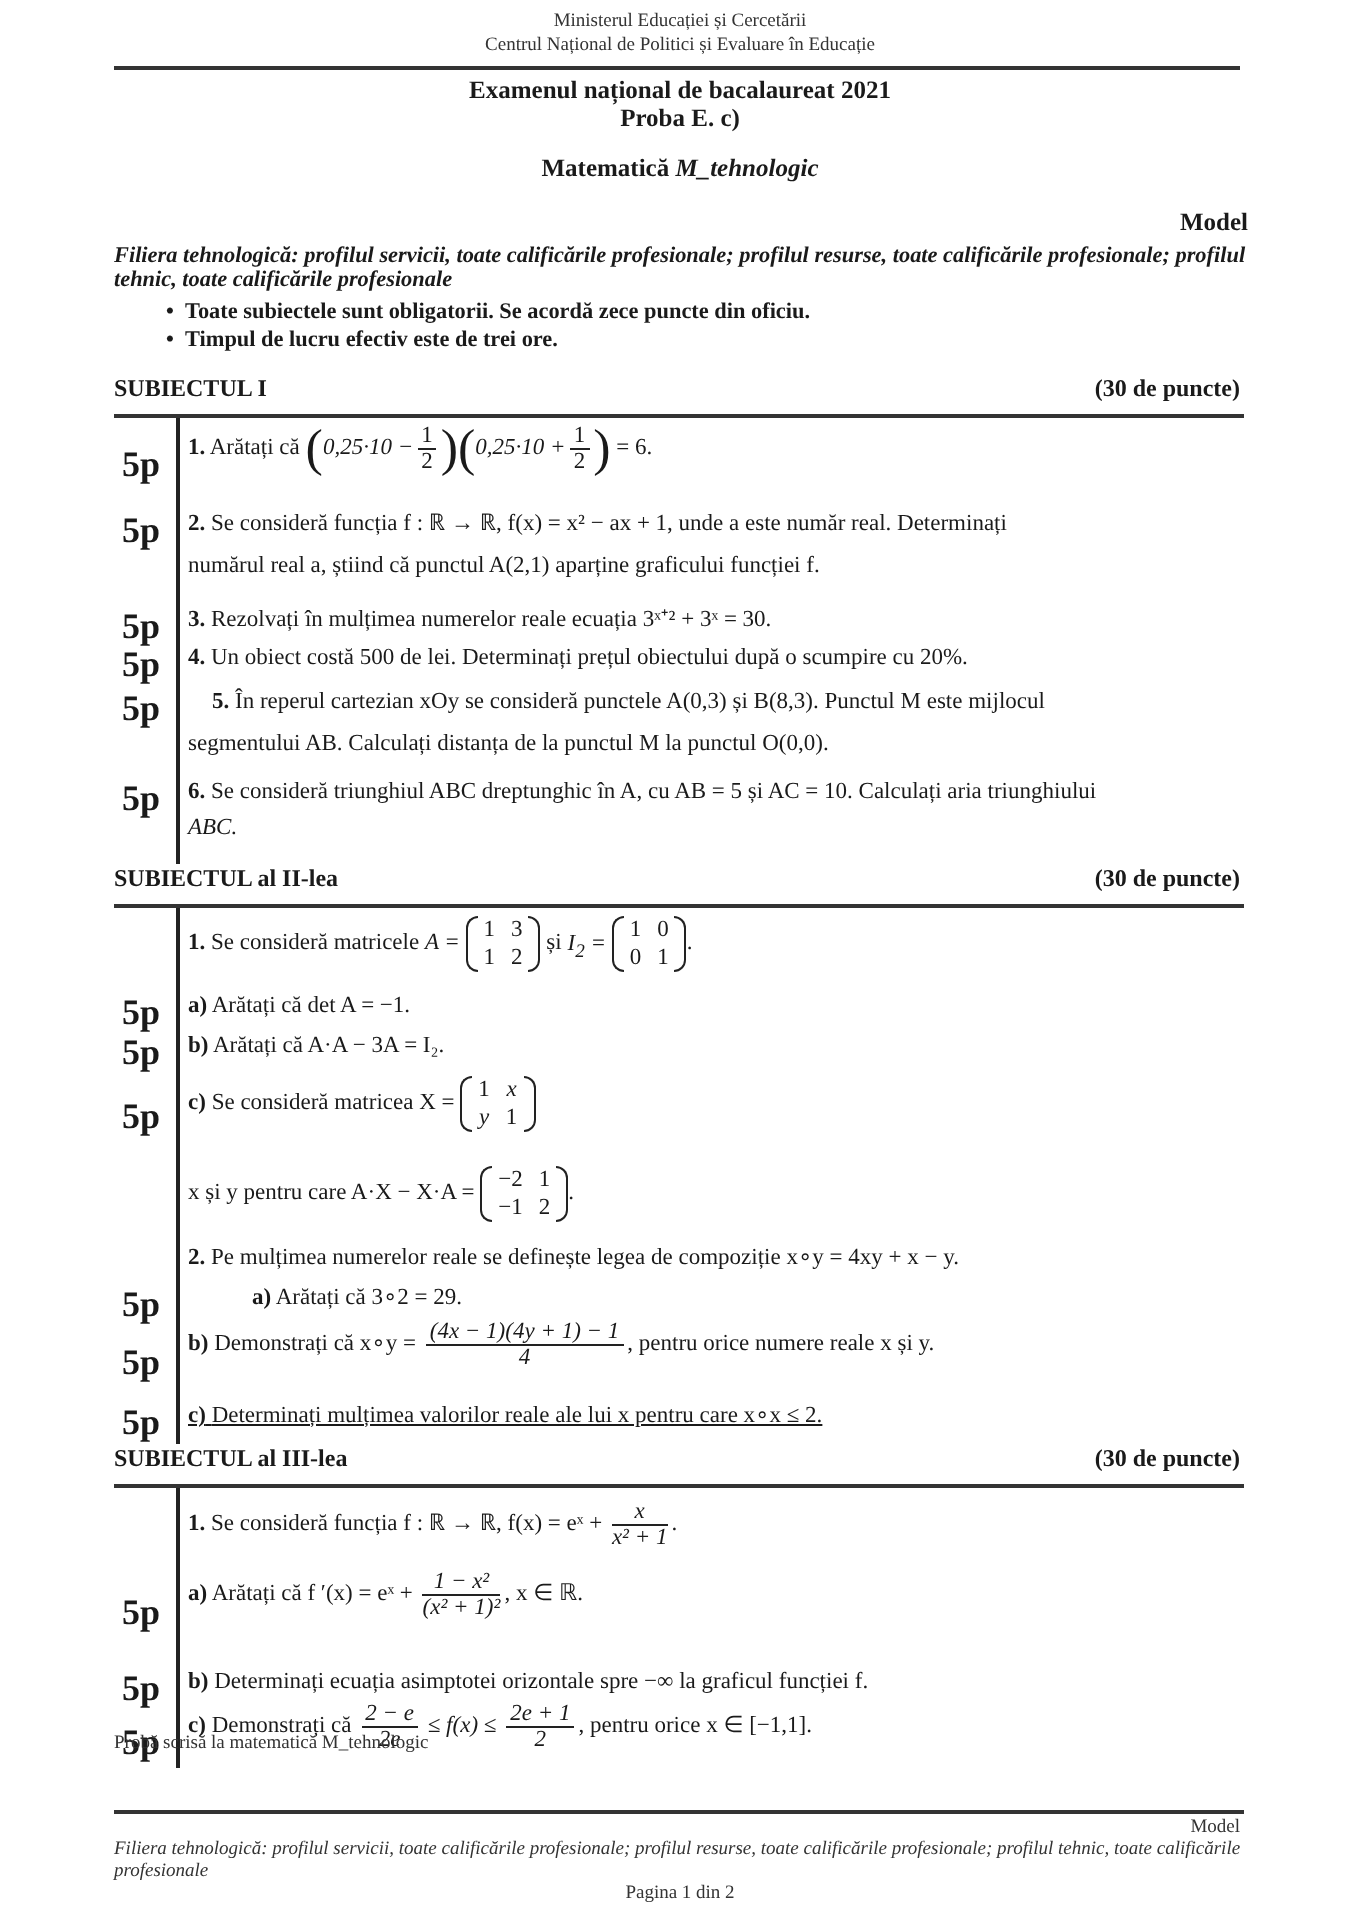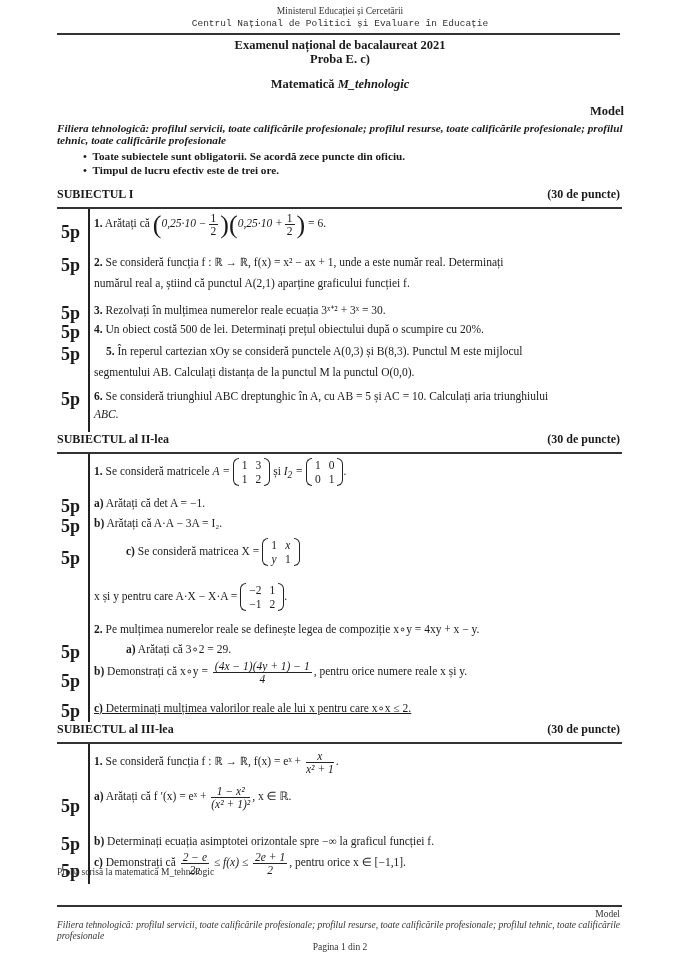--- a/index.html
+++ b/index.html
@@ -30,21 +30,21 @@
   .mat:after { right:0; border-left:none; border-radius:0 6px 6px 0; }
   .mat table { border-collapse:collapse; }
   .mat td { padding:0 4px; line-height:14px; text-align:center; font-size:11.5px; }
   .footer { font-size:9.5px; color:#333; line-height:11px; }
   .footer i { font-style:italic; }
 </style>
 </head>
 <body>
 
 <div class="abs center small" style="top:6px;">Ministerul Educației și Cercetării</div>
-<div class="abs center small" style="top:18px;font-family:Liberation Mono, monospace;">Centrul Național de Politici și Evaluare în Educație</div>
+<div class="abs center small" style="top:18px;">Centrul Național de Politici și Evaluare în Educație</div>
 <div class="rule" style="top:33px; left:57px; width:563px;"></div>
 <div class="abs center title" style="top:38px;">Examenul național de bacalaureat 2021</div>
 <div class="abs center title" style="top:52px;">Proba E. c)</div>
 <div class="abs center title" style="top:77px;">
   <span>Matematică </span><i>M_tehnologic</i>
 </div>
 <div class="abs model" style="top:104px; right:56px;">Model</div>
 
 <div class="abs filiera" style="top:122px; left:57px; width:575px;">Filiera tehnologică: profilul servicii, toate calificările profesionale; profilul resurse, toate calificările profesionale; profilul tehnic, toate calificările profesionale</div>
 <div class="abs bullet" style="top:150px; left:60px;">•&nbsp;&nbsp;<span>Toate subiectele sunt obligatorii. Se acordă zece puncte din oficiu.</span></div>
@@ -115,21 +115,21 @@
       </table></span>.
 </div>
 
 <div class="p5" style="top:496px;">5p</div>
 <div class="q" style="top:496px;"><b>a)</b> <span>Arătați că det A = −1.</span></div>
 
 <div class="p5" style="top:516px;">5p</div>
 <div class="q" style="top:516px;"><b>b)</b> <span>Arătați că A·A − 3A = I₂.</span></div>
 
 <div class="p5" style="top:548px;">5p</div>
-<div class="q" style="top:538px;margin-left:32px;">
+<div class="q" style="top:538px;">
   <b>c)</b>
   <span>Se consideră matricea X =</span>
   <span class="mat"><table>
         <tbody>
           <tr>
             <td>1</td>
             <td class="m">x</td>
           </tr>
           <tr>
             <td class="m">y</td>

